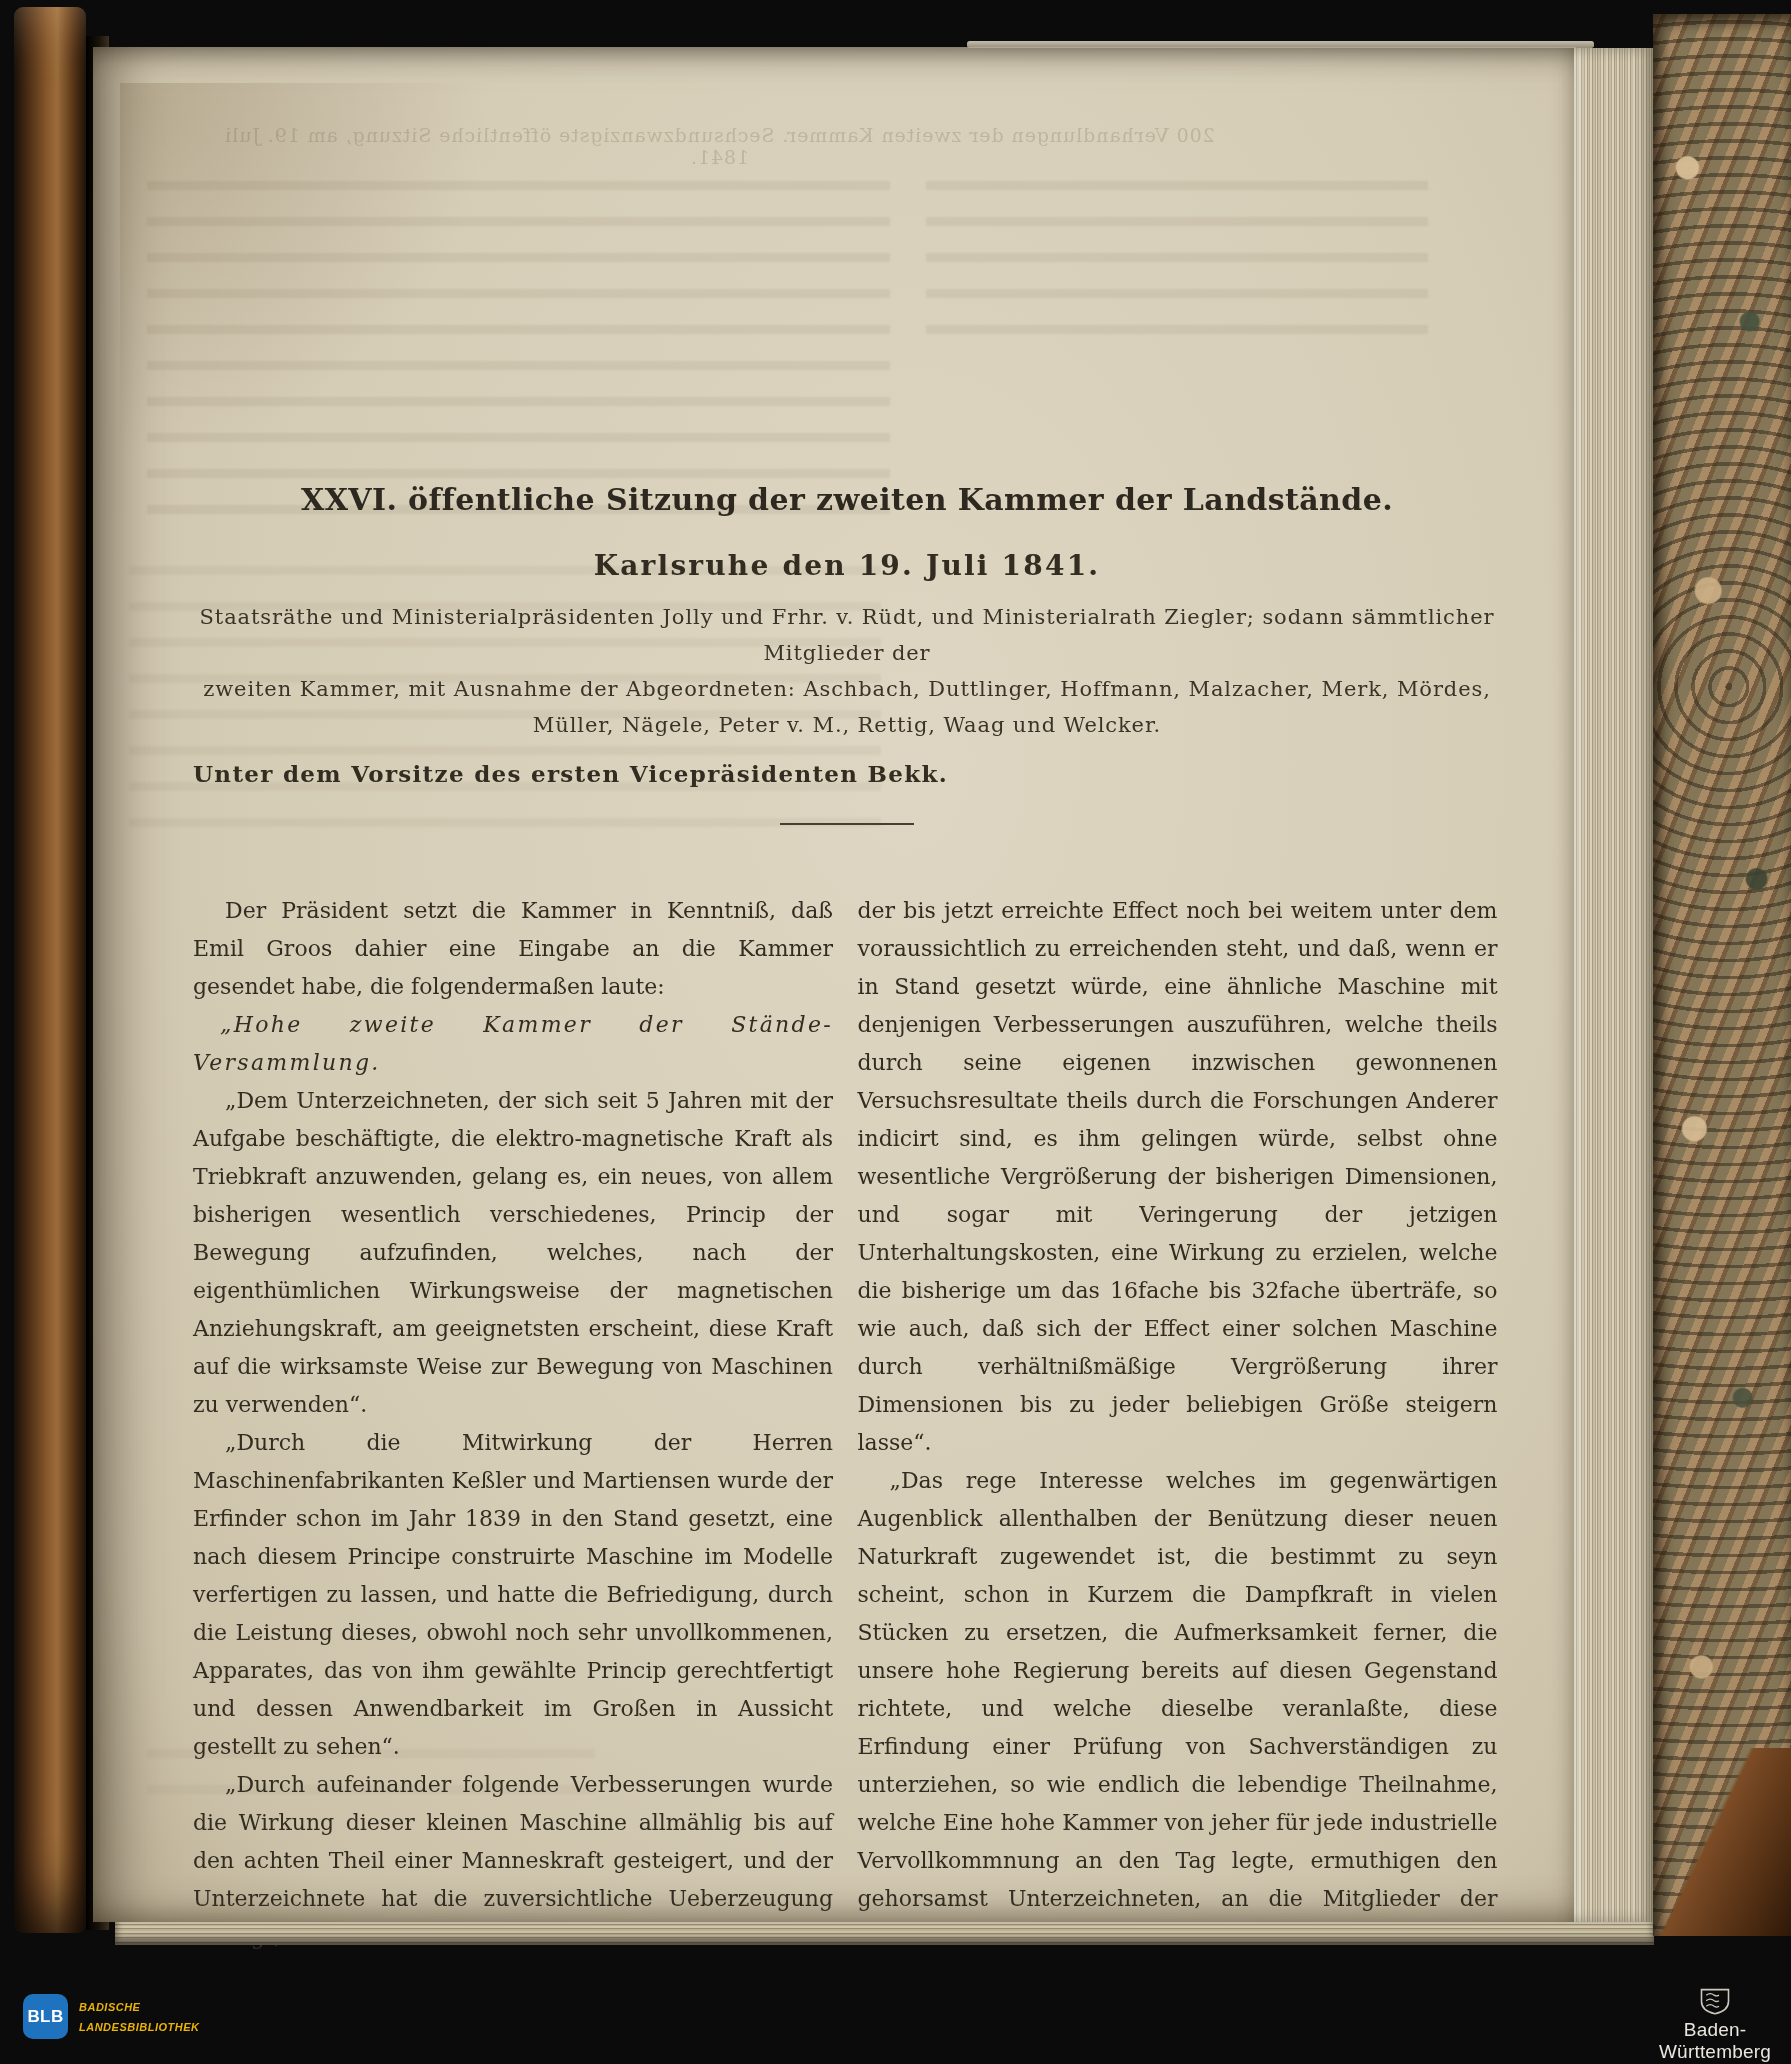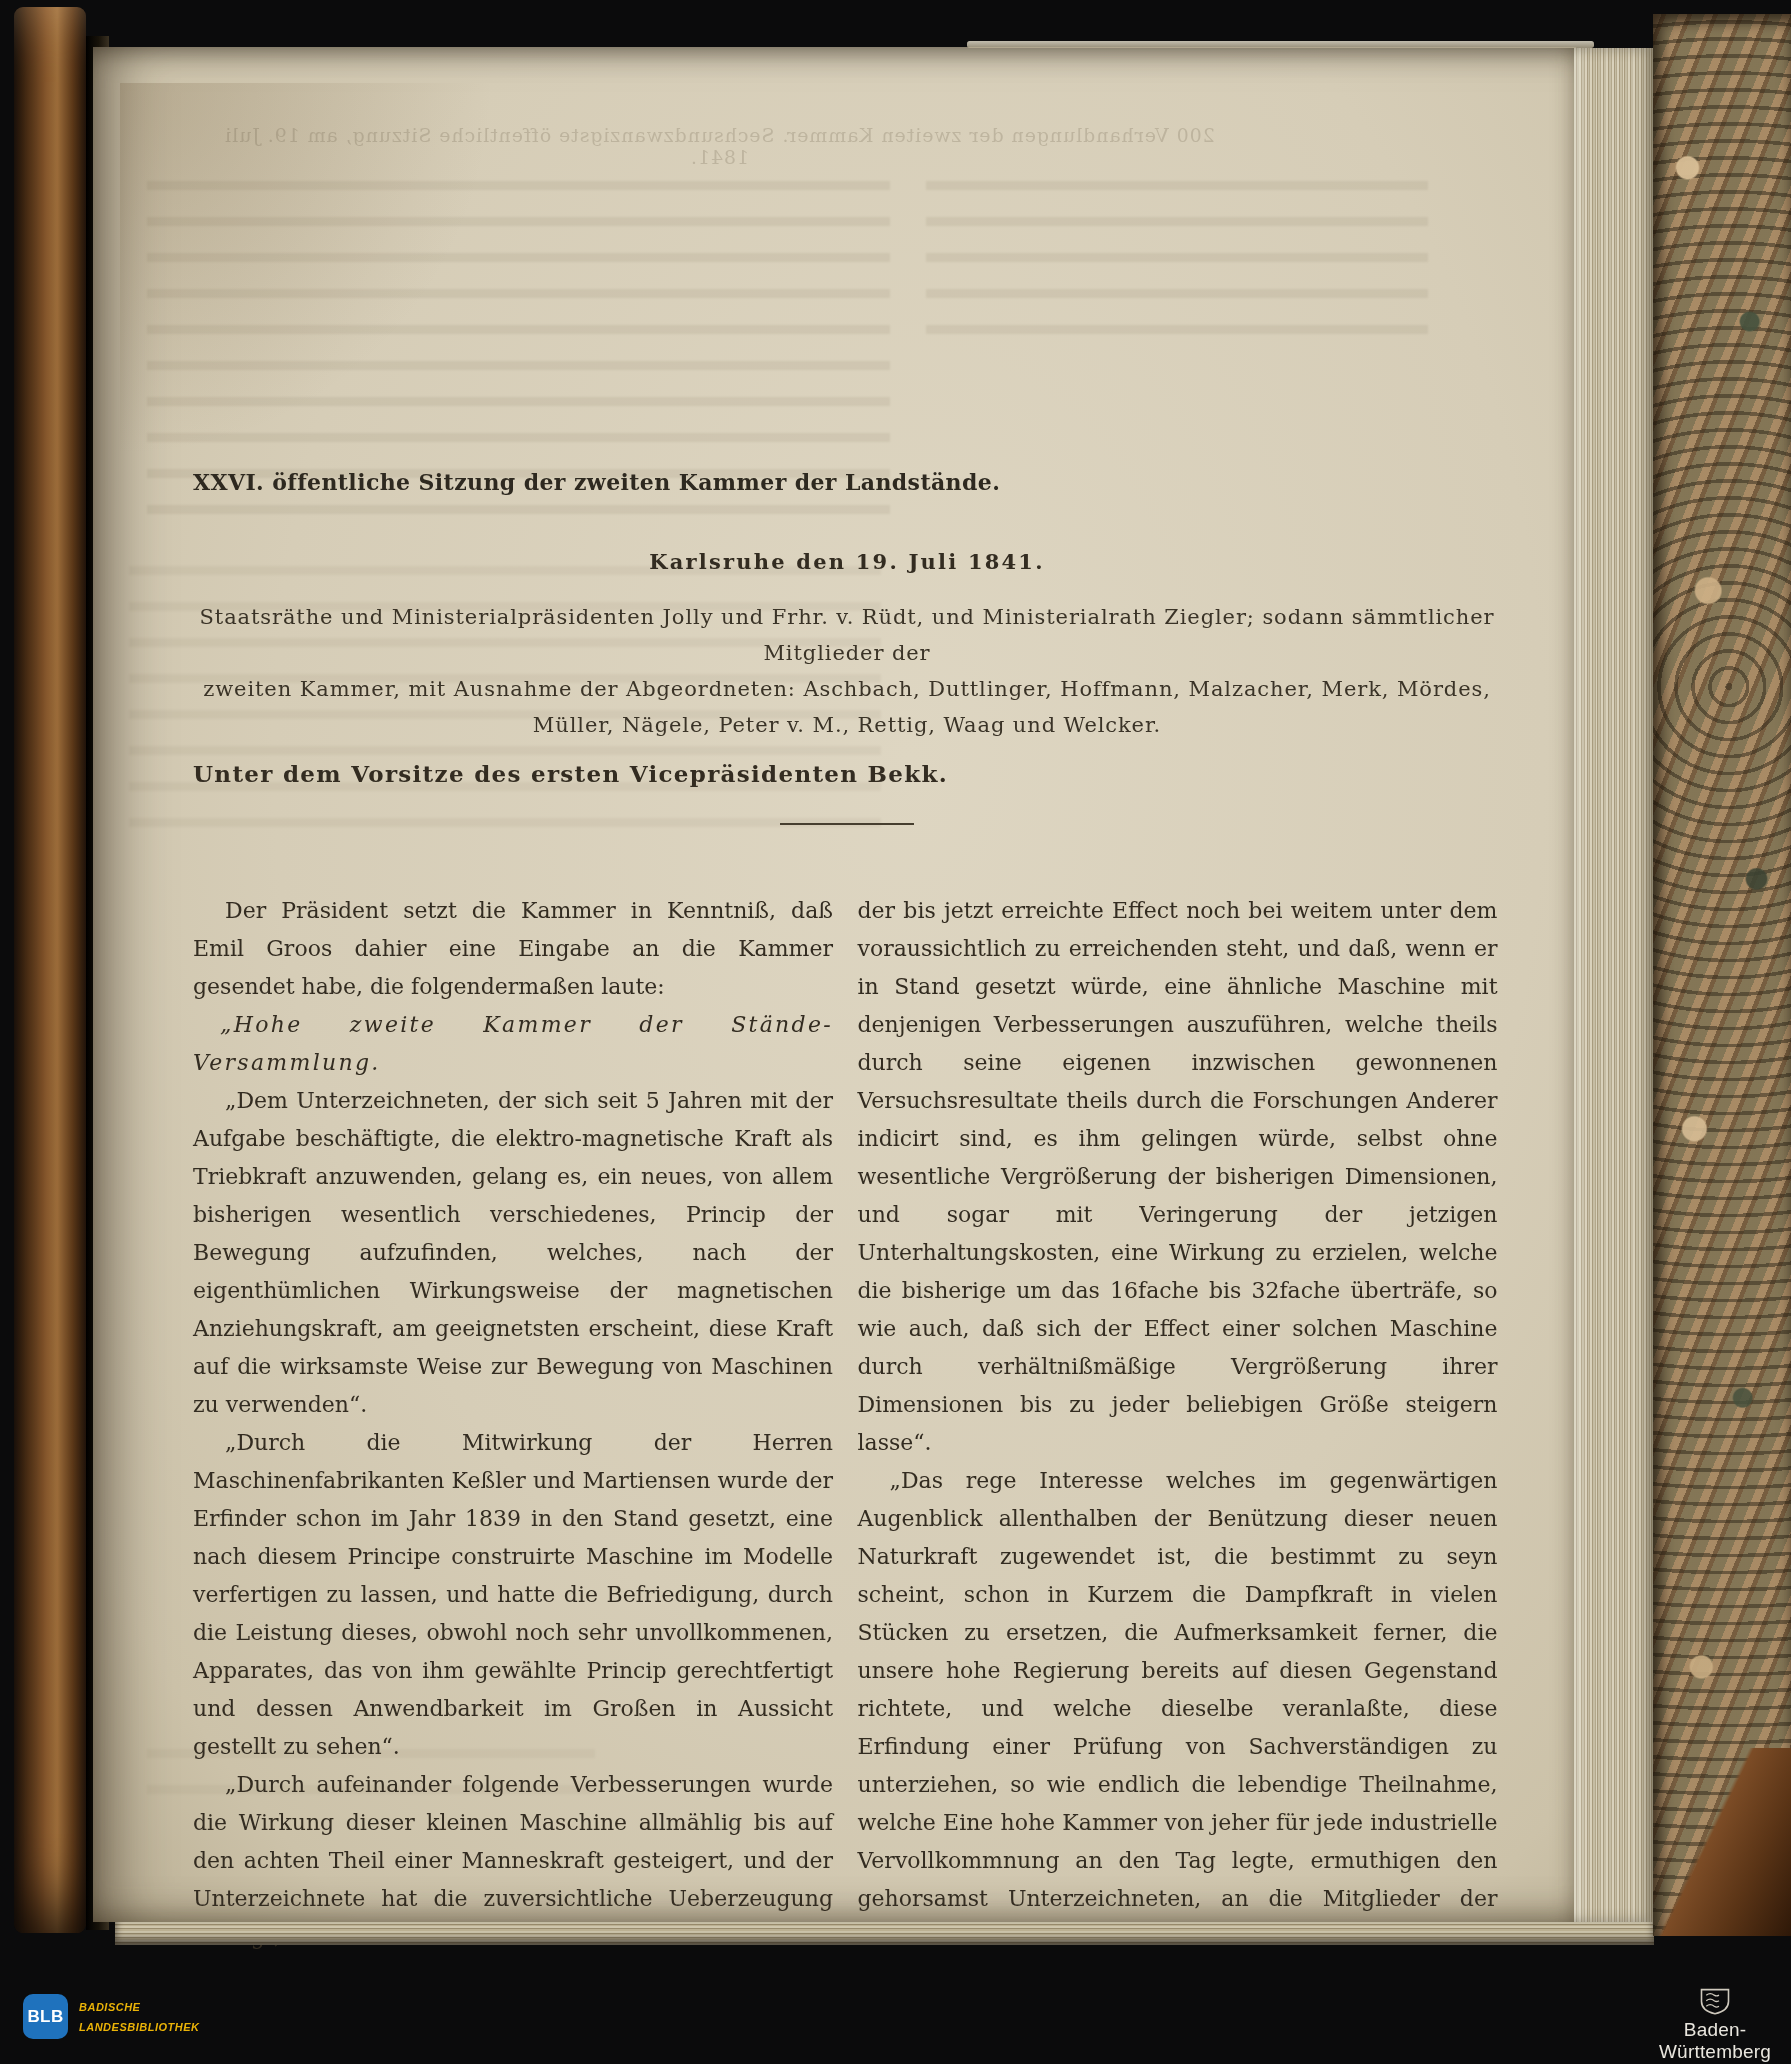--- a/index.html
+++ b/index.html
@@ -29,24 +29,24 @@
         color:#584c36;font-size:19px;letter-spacing:0.9px;}
   .bleed-block{position:absolute;opacity:.10;filter:blur(1.1px);pointer-events:none;
         background:repeating-linear-gradient(180deg, rgba(90,75,50,.85) 0 9px, transparent 9px 36px);}
   .bleed-a{left:54px;top:134px;width:743px;height:358px;}
   .bleed-b{left:833px;top:134px;width:502px;height:161px;}
   .bleed-c{left:36px;top:519px;width:752px;height:287px;opacity:.07;}
   .bleed-d{left:54px;top:1702px;width:448px;height:54px;opacity:.06;}
 
   
   .textblock{position:absolute;left:100px;top:0;width:1308px;color:#332c21;}
-  .session-title{position:absolute;left:0;top:422px;width:1308px;
-        font-size:22px;font-weight:bold;letter-spacing:0.4px;color:#2e2920;}
+  .session-title{position:absolute;left:0;top:435px;width:1308px;text-align:center;
+        font-size:30px;font-weight:bold;letter-spacing:0.4px;color:#2e2920;}
   .dateline{position:absolute;left:0;top:502px;width:1308px;text-align:center;
-        font-size:21px;font-weight:bold;letter-spacing:2.2px;}
+        font-size:28px;font-weight:bold;letter-spacing:2.2px;}
   .attendance{position:absolute;left:0;top:552px;width:1308px;text-align:center;
         font-size:21px;line-height:36px;letter-spacing:0.9px;color:#3a3327;}
   .chair{position:absolute;left:0;top:713px;width:1308px;text-align:left;
         font-size:23px;font-weight:bold;letter-spacing:1.3px;}
   .rule{position:absolute;left:587px;top:776px;width:134px;height:0;border-top:2.2px solid #463e2f;}
 
   .columns{position:absolute;left:0;top:845px;width:1325px;display:flex;align-items:flex-start;}
   .col{width:640px;font-size:22px;line-height:38px;text-align:justify;color:#332c21;}
   .col p{margin:0;text-indent:32px;}
   .col p.noindent{text-indent:0;}

